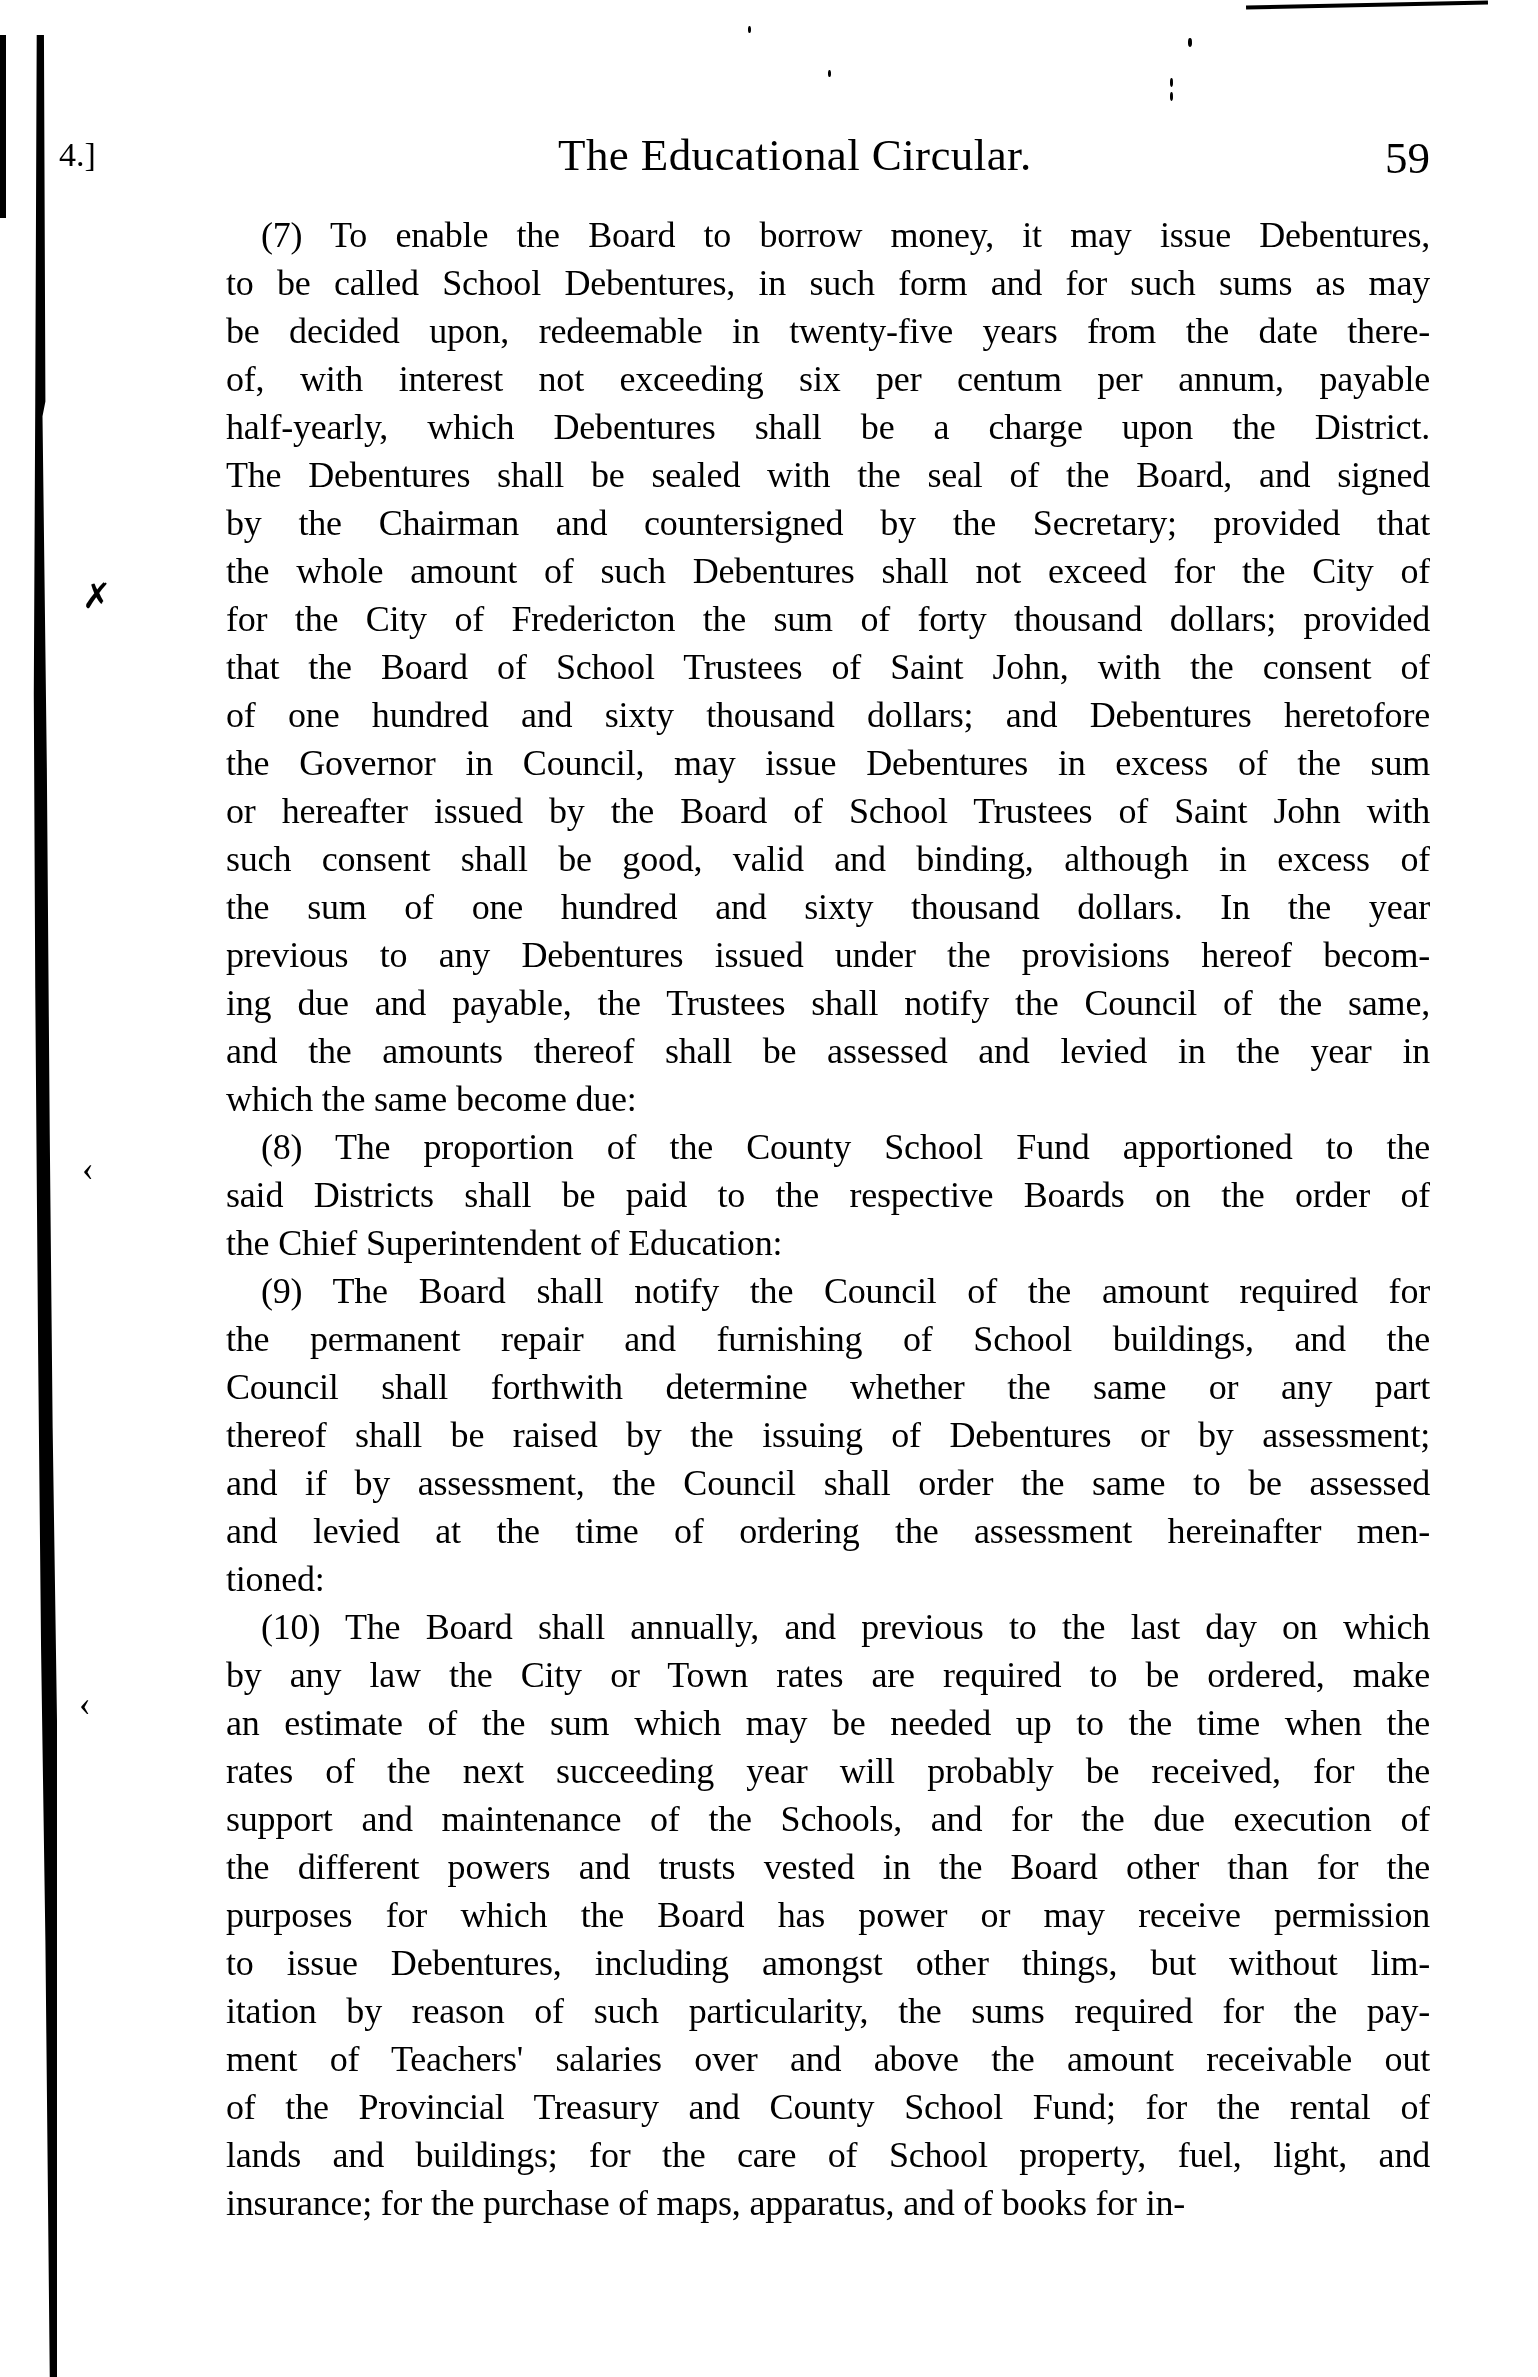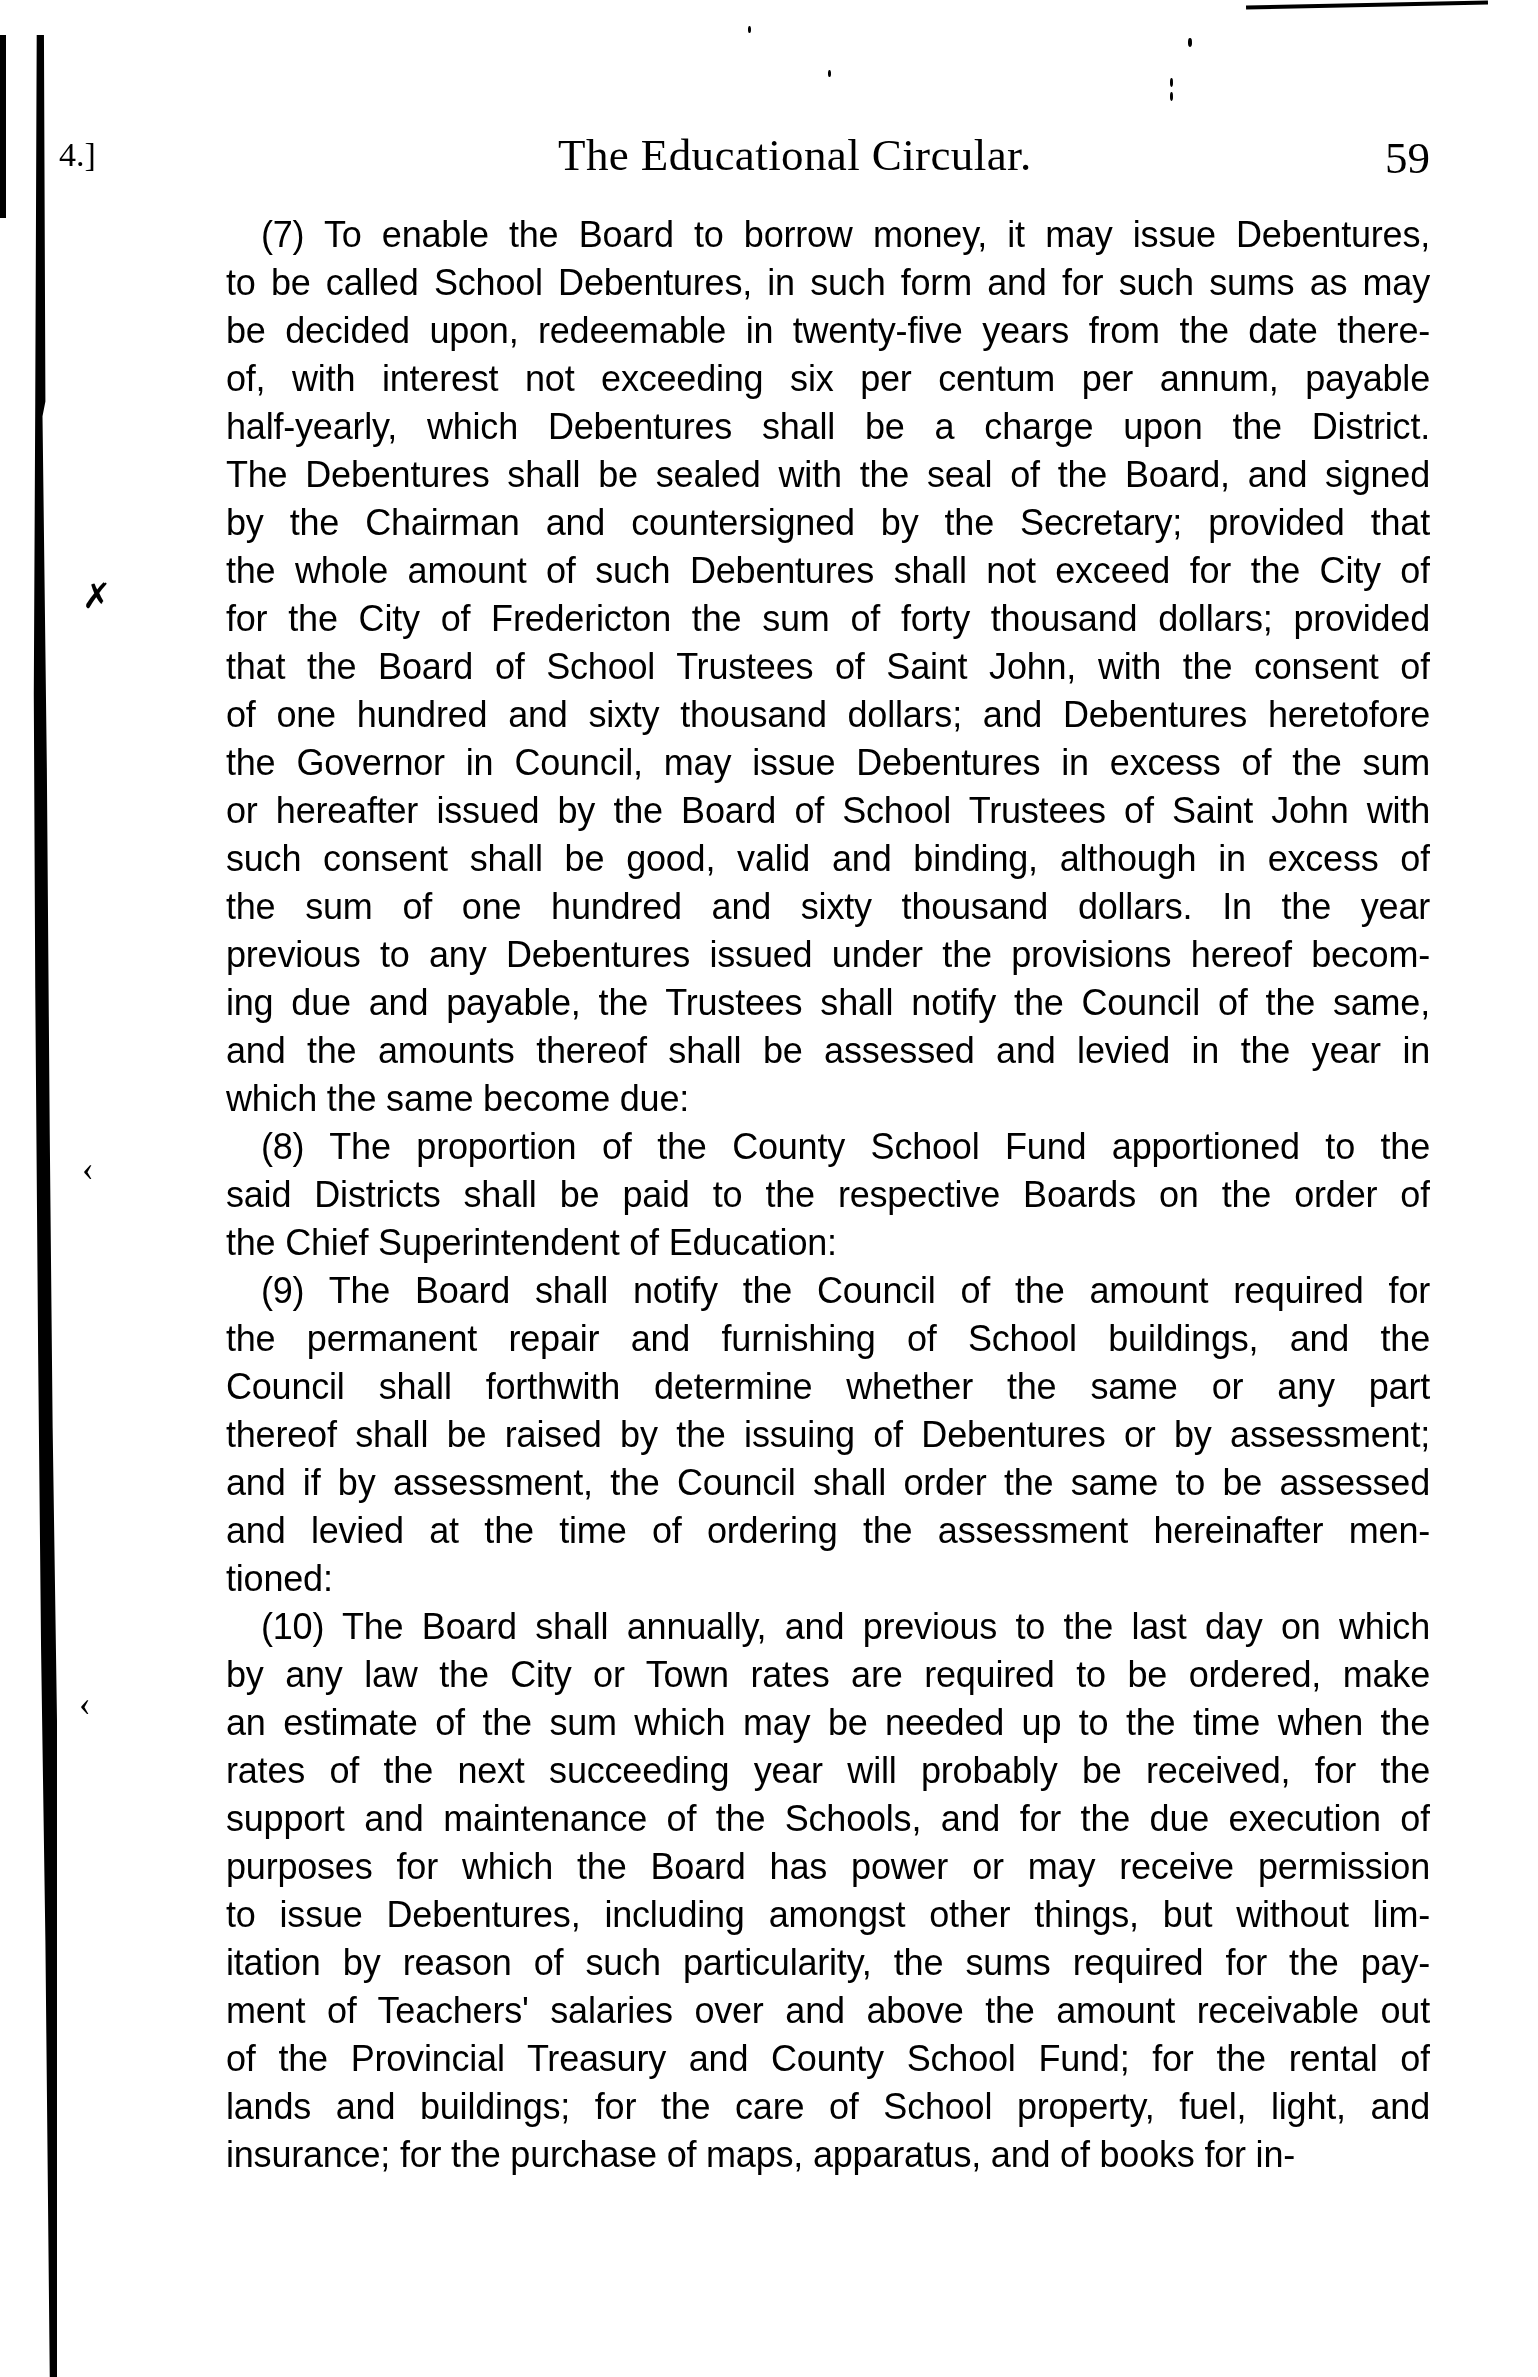--- a/index.html
+++ b/index.html
@@ -10,21 +10,21 @@
   .edge svg { width: 100%; height: 100%; display: block; }
   .frame-left { position: absolute; left: 0; top: 35px; width: 5.9px; height: 183px; background: #000; }
   .top-rule { position: absolute; left: 1246px; top: 2.9px; width: 242px; height: 3.7px; background: #000; transform: rotate(-1.2deg); }
   .mark { position: absolute; font-family: "Liberation Serif", serif; font-size: 35px; line-height: 1; color: #000; }
   .speck { position: absolute; background: #000; border-radius: 50%; }
   .running-head { position: absolute; top: 129px; left: 59px; width: 1422px; height: 59px; }
   .rh-left { position: absolute; left: 0; top: 7.3px; font-size: 34px; font-family: "Liberation Serif", serif; }
   .rh-title { position: absolute; left: 499px; top: 0; font-size: 45px; font-family: "Liberation Serif", serif; letter-spacing: 0.4px; }
   .rh-page { position: absolute; right: 51px; top: 2.9px; font-size: 45px; font-family: "Liberation Serif", serif; margin-left: 13px; }
   .body { position: absolute; left: 226px; top: 211px; width: 1204px; }
-  .line { display: block; height: 48px; line-height: 48px; font-size: 36px; text-align: justify; text-align-last: justify; white-space: nowrap; overflow: hidden; font-family: Liberation Sans, sans-serif; letter-spacing: -0.2px; }
+  .line { display: block; height: 48px; line-height: 48px; font-size: 36px; text-align: justify; text-align-last: justify; white-space: nowrap; overflow: hidden; font-family: Liberation Serif, serif; letter-spacing: -0.2px; }
   .line.last { text-align-last: left; }
   .line.indent { padding-left: 35px; }
 </style>
 </head>
 <body>
 
 <div class="page">
   <div class="frame-left"></div>
   <div class="top-rule"></div>
 
@@ -85,20 +85,21 @@
         <span class="line">and if by assessment, the Council shall order the same to be assessed</span>
         <span class="line">and levied at the time of ordering the assessment hereinafter men-</span>
         <span class="line last">tioned:</span>
       </div>
       <div>
         <span class="line indent">(10) The Board shall annually, and previous to the last day on which</span>
         <span class="line">by any law the City or Town rates are required to be ordered, make</span>
         <span class="line">an estimate of the sum which may be needed up to the time when the</span>
         <span class="line">rates of the next succeeding year will probably be received, for the</span>
         <span class="line">support and maintenance of the Schools, and for the due execution of</span>
+        <span class="line">the different powers and trusts vested in the Board other than for the</span>
         <span class="line">purposes for which the Board has power or may receive permission</span>
         <span class="line">to issue Debentures, including amongst other things, but without lim-</span>
         <span class="line">itation by reason of such particularity, the sums required for the pay-</span>
         <span class="line">ment of Teachers' salaries over and above the amount receivable out</span>
         <span class="line">of the Provincial Treasury and County School Fund; for the rental of</span>
         <span class="line">lands and buildings; for the care of School property, fuel, light, and</span>
         <span class="line last">insurance; for the purchase of maps, apparatus, and of books for in-</span>
       </div>
     </div>
 </div>

